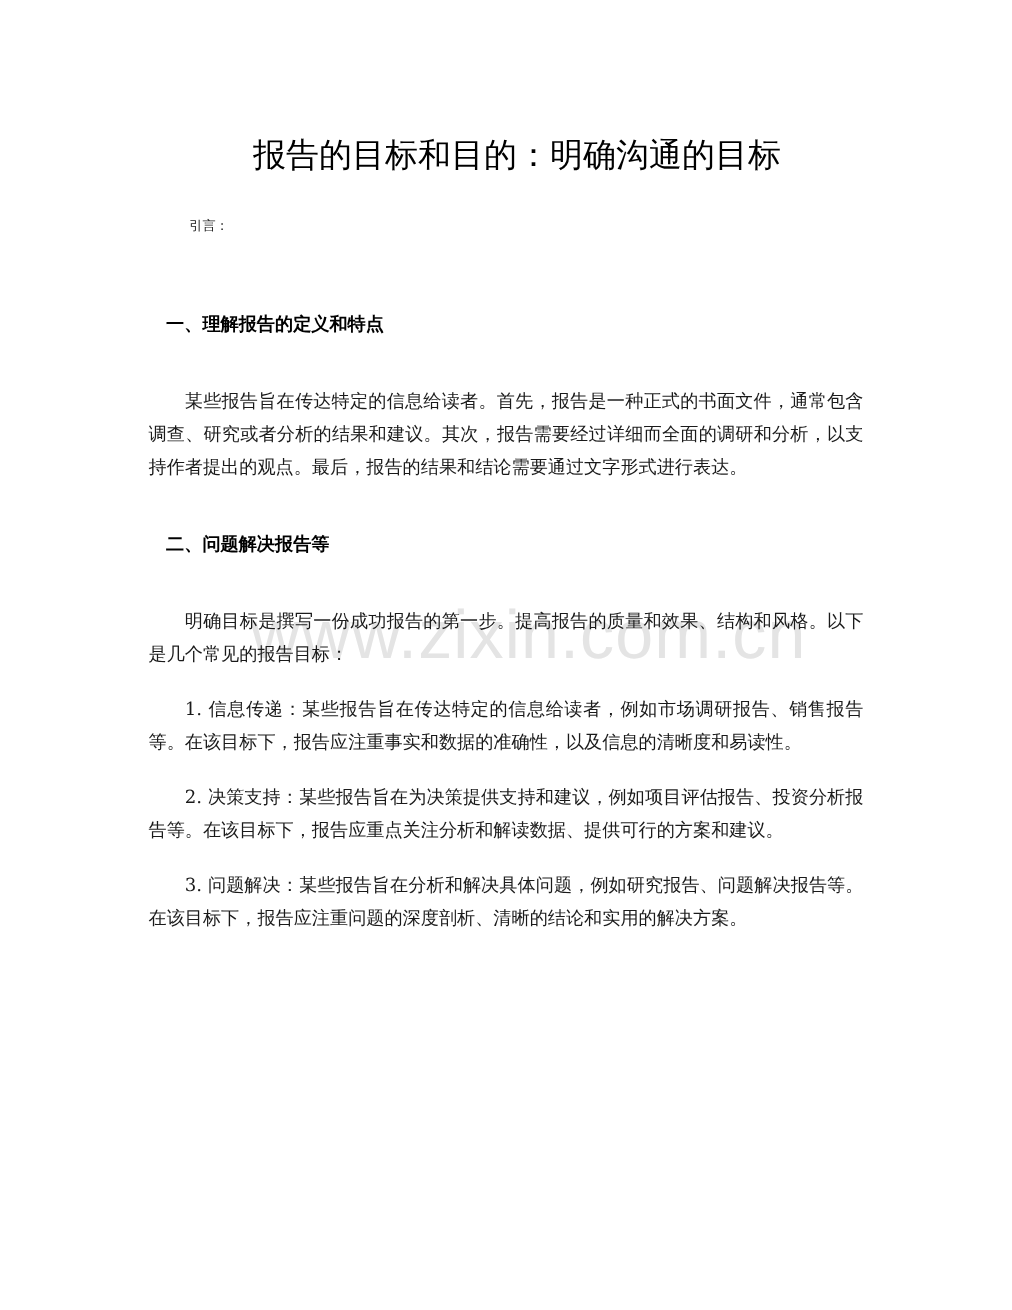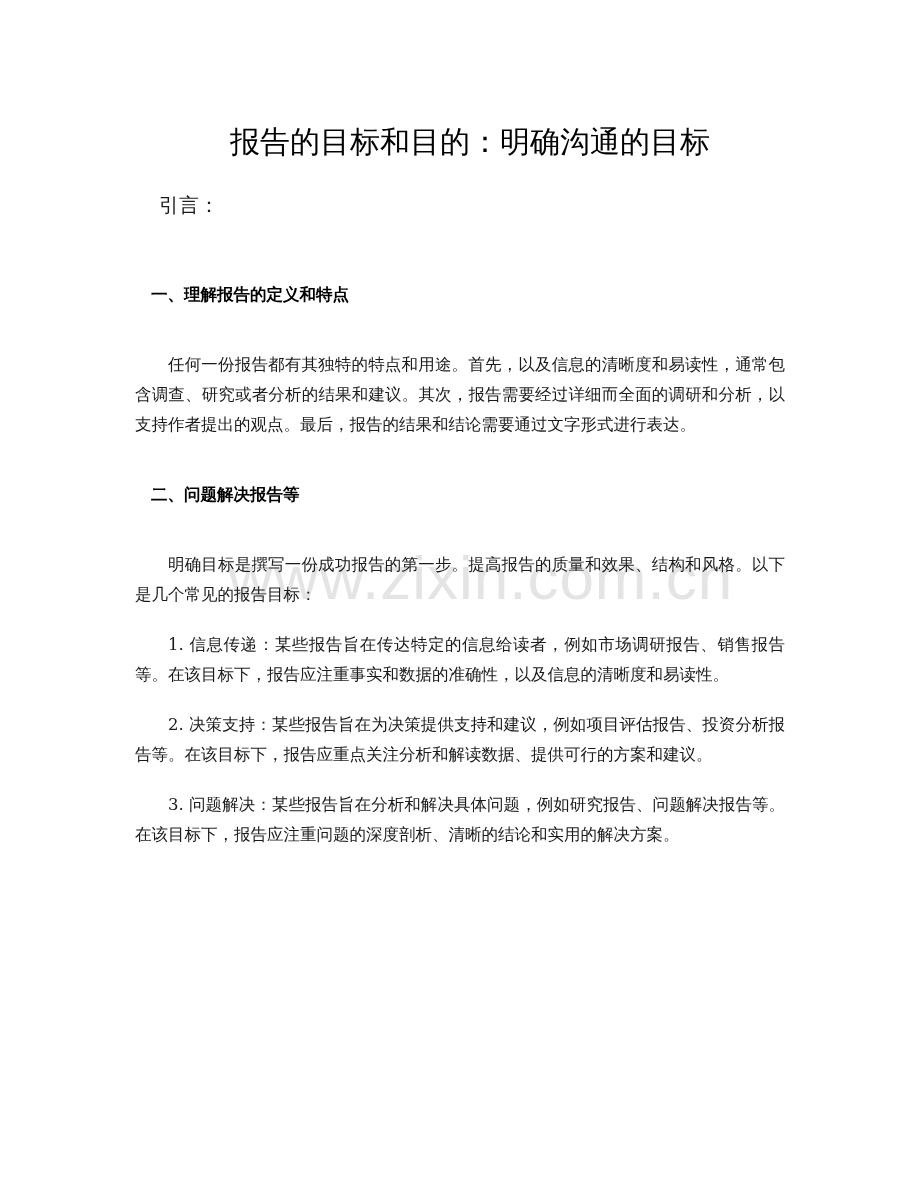--- a/index.html
+++ b/index.html
@@ -42,23 +42,23 @@
   }
   .para {
     font-size: 16.5px;
     line-height: 30px;
     margin: 0;
     text-align: justify;
     color: #1a1a1a;
   }
   .indent { text-indent: 33px; }
   .intro-label {
-    font-size: 20px;
+    font-size: 12px;
     line-height: 30px;
-    margin: 0 0 0 24px;
+    margin: 0 0 0 37px;
     color: #1a1a1a;
   }
   .heading {
     font-family: "DejaVu Sans", "Liberation Sans", sans-serif;
     font-weight: bold;
     font-size: 16.5px;
     line-height: 30px;
     margin: 16px;
     color: #000000;
   }
@@ -90,21 +90,21 @@
 
   <div class="content">
 
     <p class="intro-label">引言：</p>
     <div class="gap-s"></div>
     <div class="gap-m"></div>
 
     <section>
       <h2 class="heading">一、理解报告的定义和特点</h2>
       <div class="gap-m"></div>
-      <p class="para indent">任何一份报告都有其独特的特点和用途。首先，以及信息的清晰度和易读性，通常包含调查、研究或者分析的结果和建议。其次，报告需要经过详细而全面的调研和分析，以支持作者提出的观点。最后，报告的结果和结论需要通过文字形式进行表达。</p>
+      <p class="para indent">某些报告旨在传达特定的信息给读者。首先，报告是一种正式的书面文件，通常包含调查、研究或者分析的结果和建议。其次，报告需要经过详细而全面的调研和分析，以支持作者提出的观点。最后，报告的结果和结论需要通过文字形式进行表达。</p>
     </section>
     <div class="gap-m"></div>
 
     <section>
       <h2 class="heading">二、问题解决报告等</h2>
       <div class="gap-m"></div>
       <p class="para indent">明确目标是撰写一份成功报告的第一步。提高报告的质量和效果、结构和风格。以下是几个常见的报告目标：</p>
       <div class="gap-s"></div>
       <p class="para indent">1. 信息传递：某些报告旨在传达特定的信息给读者，例如市场调研报告、销售报告等。在该目标下，报告应注重事实和数据的准确性，以及信息的清晰度和易读性。</p>
       <div class="gap-s"></div>

